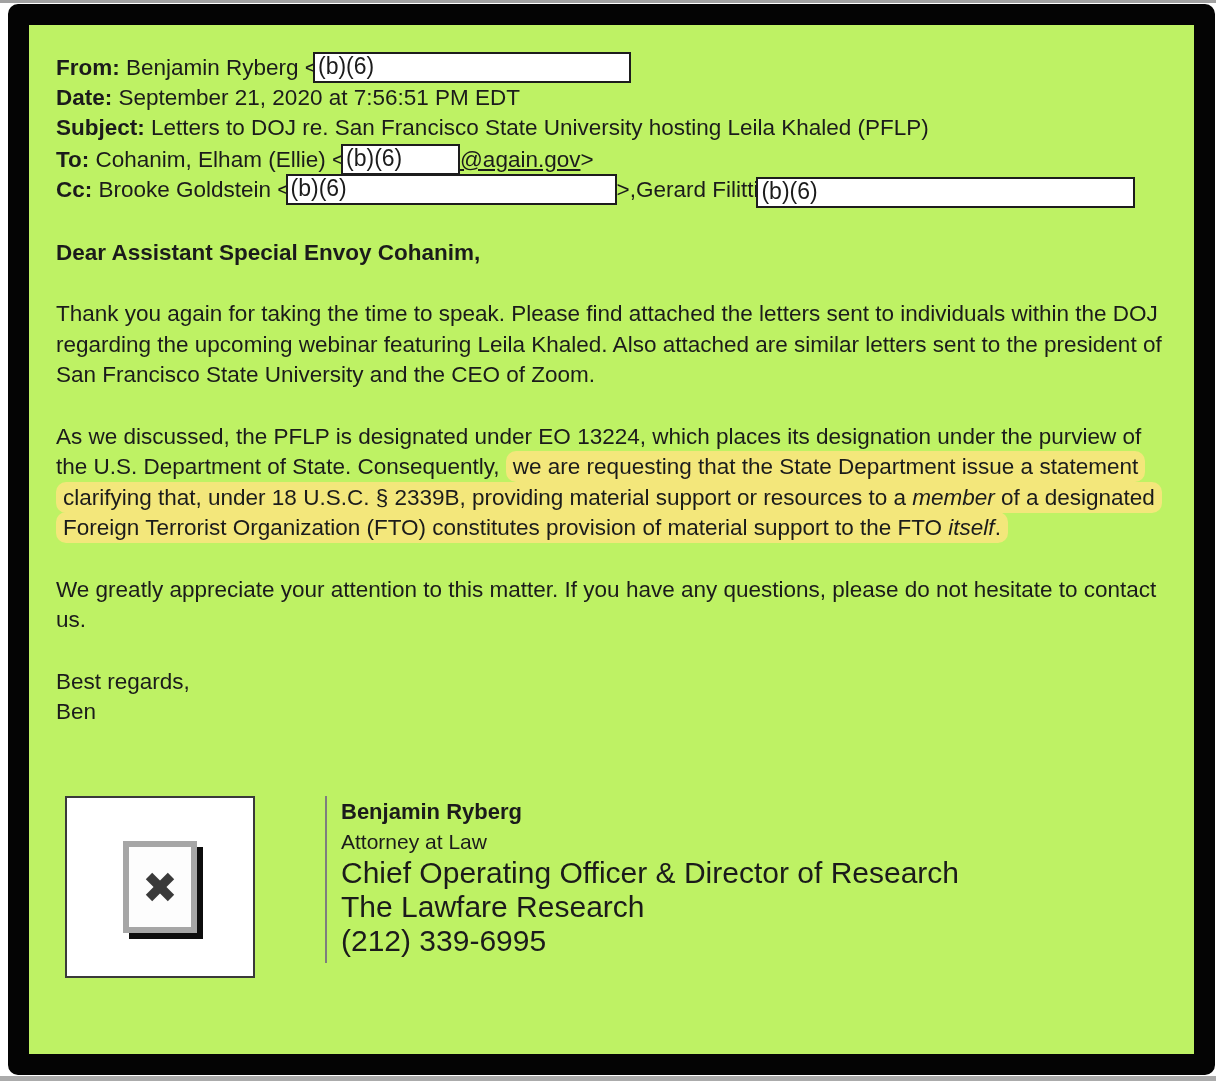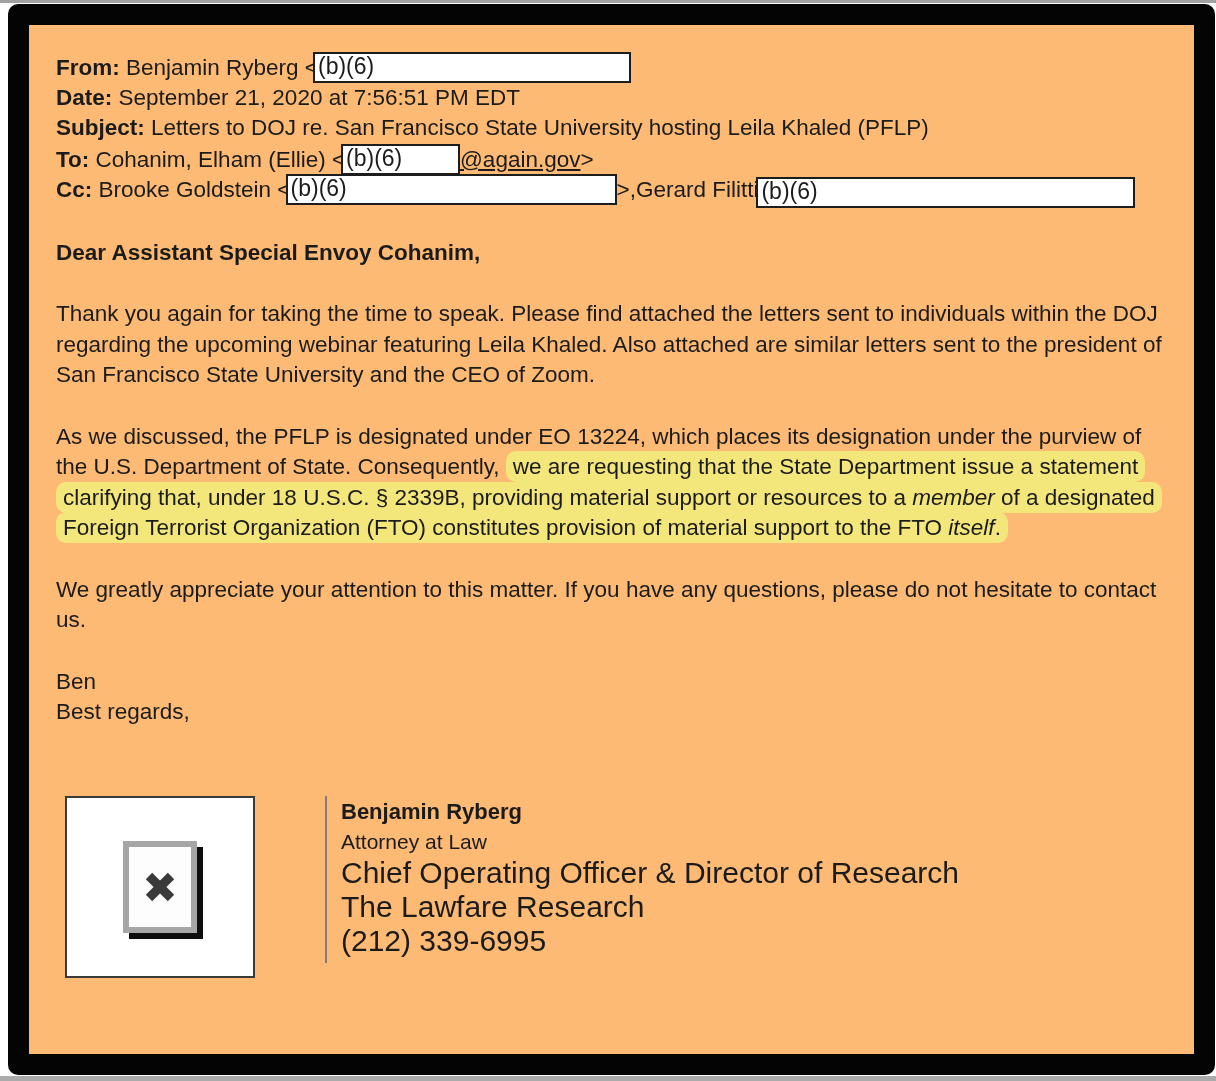--- a/index.html
+++ b/index.html
@@ -5,21 +5,21 @@
   html,body{margin:0;padding:0;}
   body{
     width:1216px;height:1081px;position:relative;background:#ffffff;
     font-family:"Liberation Sans",sans-serif;color:#1b1b1b;overflow:hidden;
   }
   .edge-strip{position:absolute;left:0;right:0;background:#a2a2a2;}
   .edge-strip.top{top:0;height:3px;}
   .edge-strip.bottom{bottom:0;height:5px;background:#ababab;}
   .doc-frame{
     position:absolute;left:8px;top:4px;right:1px;bottom:6px;
-    border:21px solid #040404;border-radius:10px;background:#fdba74;overflow:hidden;
+    border:21px solid #040404;border-radius:10px;background:#bef264;overflow:hidden;
   }
   .content{position:relative;padding:27px 28px 0 27px;font-size:22.5px;line-height:30.5px;}
   
   .hline{white-space:nowrap;height:30.5px;}
   .hline b{font-weight:bold;}
   .redact{
     display:inline-block;box-sizing:border-box;height:31px;background:#fff;
     border:2.5px solid #1d1d1d;position:relative;vertical-align:-8px;
   }
   .redact .rlabel{position:absolute;left:3px;top:-3px;font-size:23px;line-height:30px;white-space:nowrap;}
@@ -71,22 +71,22 @@
 
     <p class="para salutation">Dear Assistant Special Envoy Cohanim,</p>
 
     <p class="para">Thank you again for taking the time to speak. Please find attached the letters sent to individuals within the DOJ regarding the upcoming webinar featuring Leila Khaled. Also attached are similar letters sent to the president of San Francisco State University and the CEO of Zoom.</p>
 
     <p class="para"><span>As we discussed, the PFLP is designated under EO 13224, which places its designation under the purview of the U.S. Department of State. Consequently, </span><span class="hl"><span>we are requesting that the State Department issue a statement clarifying that, under 18 U.S.C. § 2339B, providing material support or resources to a </span><i>member</i><span> of a designated Foreign Terrorist Organization (FTO) constitutes provision of material support to the FTO </span><i>itself</i><span>.</span></span></p>
 
     <p class="para">We greatly appreciate your attention to this matter. If you have any questions, please do not hesitate to contact us.</p>
 
     <div class="closing-block">
+      <div>Best regards,</div>
       <div>Ben</div>
-      <div>Best regards,</div>
     </div>
 
     <div class="sig-row">
       <div class="logo-box">
         <div class="broken-img">
           <svg width="32" height="32" viewBox="0 0 32 32">
             <g stroke="#3a3a3a" stroke-width="9" stroke-linecap="butt">
               <line x1="5" y1="5" x2="27" y2="27"></line>
               <line x1="27" y1="5" x2="5" y2="27"></line>
             </g>

